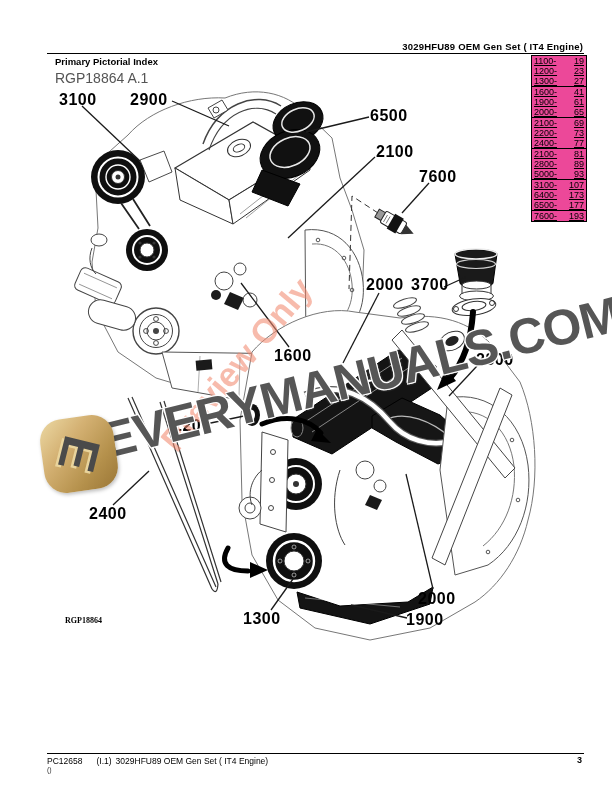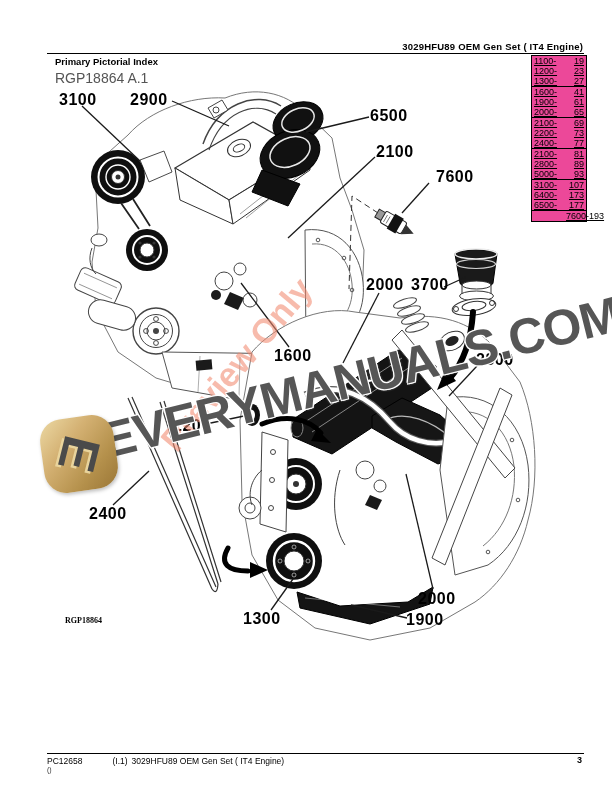--- a/index.html
+++ b/index.html
@@ -8,21 +8,21 @@
     font-family:"Liberation Sans", sans-serif;color:#000;
   }
   
   .hdr-title{position:absolute;top:41px;right:29px;font-size:9.5px;font-weight:bold;letter-spacing:.2px;}
   .hdr-rule{position:absolute;top:53px;left:47px;right:28px;height:0;border-top:1.3px solid #000;}
   .section-title{position:absolute;top:56px;left:55px;font-size:9.5px;font-weight:bold;}
   .fig-ref{position:absolute;top:70px;left:55px;font-size:14px;color:#555;}
   
   .idx-table{position:absolute;top:55px;left:531px;width:54px;border:1px solid #000;background:#ec4899;z-index:12;text-decoration:underline;}
   .idx-group{border-bottom:1px solid #000;}
-  .idx-group:last-child{border-bottom:none;margin-left:32px;}
+  .idx-group:last-child{border-bottom:none;}
   .idx-row{display:flex;justify-content:space-between;align-items:center;height:10px;padding:0 2px;font-size:9px;line-height:10px;}
   .idx-code{text-align:left;}
   .idx-page{text-align:center;}
   
   .fig-svg{position:absolute;left:0;top:0;z-index:5;}
   .callout{position:absolute;font-size:16px;font-weight:bold;letter-spacing:.5px;z-index:10;line-height:1;}
   .fig-id{position:absolute;left:65px;top:616px;font-size:8px;font-weight:bold;z-index:10;font-family:Liberation Serif, serif;}
   
   .wm-site{
     position:absolute;left:110px;top:412px;z-index:30;white-space:nowrap;
@@ -42,21 +42,21 @@
     display:flex;align-items:center;justify-content:center;
     box-shadow:1px 2px 4px rgba(0,0,0,.25);
   }
   .wm-logo span{
     font-size:52px;font-weight:900;color:#4a4a4a;line-height:1;
     transform:rotate(112deg);text-shadow:2.5px 2.5px 0 #e9d49c;
   }
   
   .ftr-rule{position:absolute;top:753px;left:47px;right:28px;height:0;border-top:1.2px solid #000;}
   .ftr-line{position:absolute;top:756px;left:47px;font-size:8.5px;display:flex;}
-  .ftr-line .f1{margin-right:30px;}
+  .ftr-line .f1{margin-right:14px;}
   .ftr-line .f2{margin-right:4px;}
   .ftr-page{position:absolute;top:755px;right:30px;font-size:9px;font-weight:bold;}
   .ftr-note{position:absolute;top:766px;left:47px;font-size:7px;color:#333;}
 </style>
 </head>
 <body>
 
 <div class="page">
 
   <div class="hdr-title">3029HFU89 OEM Gen Set ( IT4 Engine)</div>
@@ -340,21 +340,21 @@
       <path d="M271,610 L293,579"></path>
       <path d="M433,589 L406,474"></path>
       <path d="M407,618 L351,605"></path>
     </g>
   </svg>
 
   <div class="callout" style="left:59px;top:92px">3100</div>
   <div class="callout" style="left:130px;top:92px">2900</div>
   <div class="callout" style="left:370px;top:108px">6500</div>
   <div class="callout" style="left:376px;top:144px">2100</div>
-  <div class="callout" style="left:436px;top:169px">7600</div>
+  <div class="callout" style="left:419px;top:169px">7600</div>
   <div class="callout" style="left:366px;top:277px">2000</div>
   <div class="callout" style="left:411px;top:277px">3700</div>
   <div class="callout" style="left:274px;top:348px">1600</div>
   <div class="callout" style="left:476px;top:352px">2800</div>
   <div class="callout" style="left:173px;top:418px">2200</div>
   <div class="callout" style="left:89px;top:506px">2400</div>
   <div class="callout" style="left:243px;top:611px">1300</div>
   <div class="callout" style="left:418px;top:591px">2000</div>
   <div class="callout" style="left:406px;top:612px">1900</div>
 

